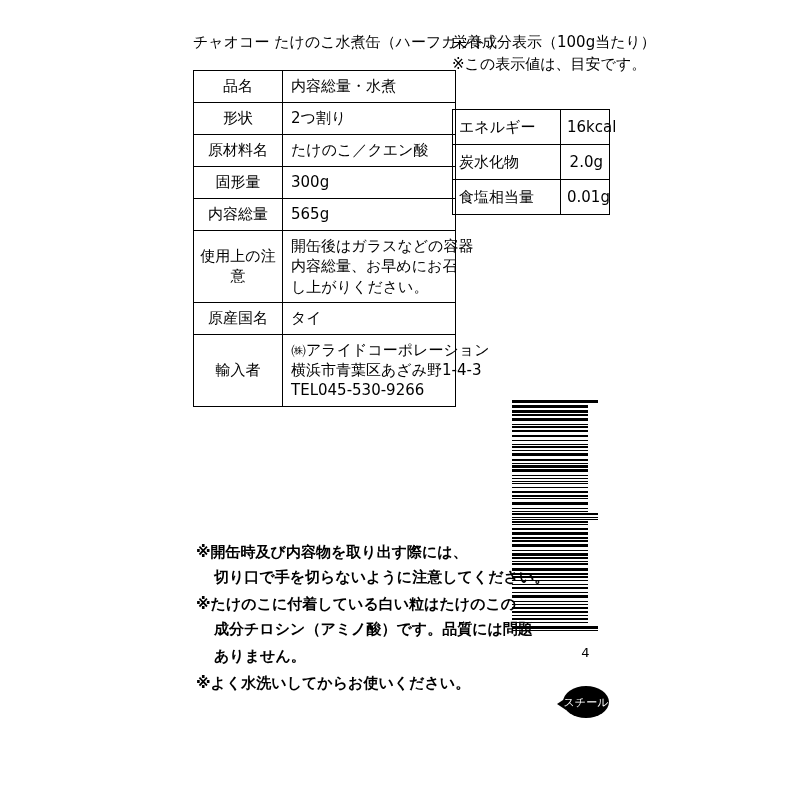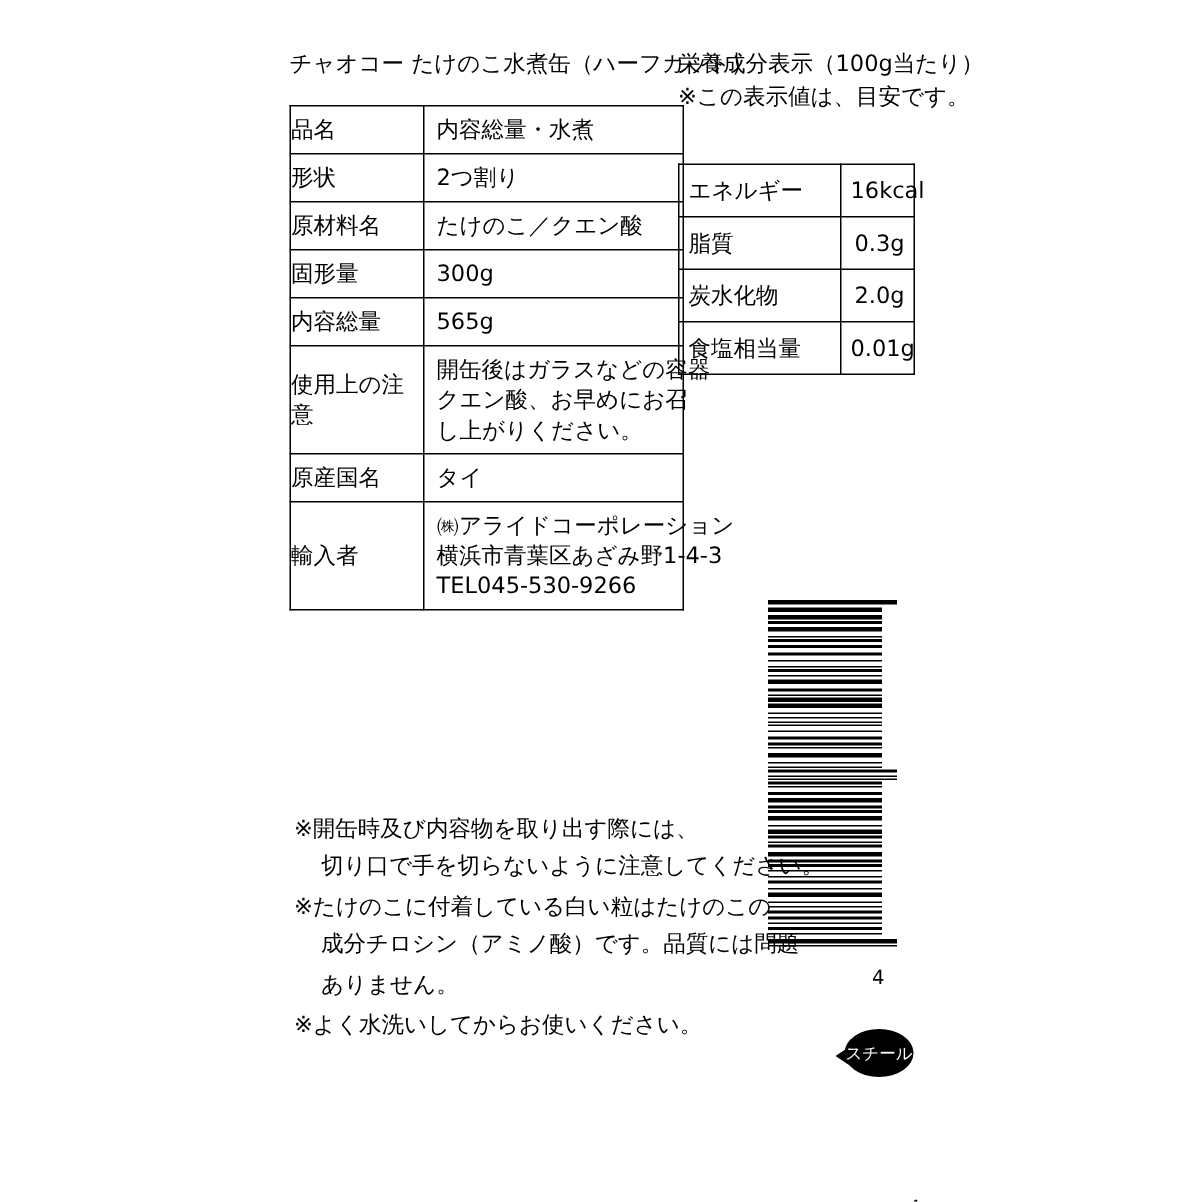--- a/index.html
+++ b/index.html
@@ -58,20 +58,21 @@
     table-layout: fixed;
   }
   .spec-table td {
     border: 1px solid #000000;
     font-size: 15px;
     padding: 0;
     vertical-align: middle;
   }
   .spec-table td.label {
     width: 88px;
+    text-align: center;
     line-height: 1.35;
   }
   .spec-table td.value {
     padding-left: 8px;
     line-height: 1.35;
   }
   .spec-table tr.r1 td { height: 31px; }
   .spec-table tr.r-multi td { height: auto; padding-top: 5px; padding-bottom: 5px; }
   .value-lines div { white-space: nowrap; }
 
@@ -104,20 +105,21 @@
   .notes {
     position: absolute;
     left: 196px;
     top: 545px;
     width: 330px;
     font-size: 15px;
     line-height: 1.0;
   }
   .notes .note {
     margin-bottom: 2px;
+    font-weight: bold;
   }
   .notes .note .l1 { white-space: nowrap; padding-bottom: 10px;}
   .notes .note .l2 { white-space: nowrap; padding-left: 18px; padding-bottom: 10px;}
 
   
   .barcode-wrap {
     position: absolute;
     left: 512px;
     top: 398px;
     width: 86px;
@@ -239,21 +241,21 @@
             <div class="value-lines">
               <div>565g</div>
             </div>
           </td>
         </tr>
         <tr class="r-multi">
           <td class="label">使用上の注意</td>
           <td class="value">
             <div class="value-lines">
               <div>開缶後はガラスなどの容器</div>
-              <div>クエン酸、お早めにお召</div>
+              <div>内容総量、お早めにお召</div>
               <div>し上がりください。</div>
             </div>
           </td>
         </tr>
         <tr class="r1">
           <td class="label">原産国名</td>
           <td class="value">
             <div class="value-lines">
               <div>タイ</div>
             </div>
@@ -270,24 +272,20 @@
           </td>
         </tr>
       </tbody>
   </table>
 
   <table class="nutri-table">
     <tbody id="nutri-body">
         <tr>
           <td class="n-label">エネルギー</td>
           <td class="n-value">16kcal</td>
-        </tr>
-        <tr>
-          <td class="n-label">脂質</td>
-          <td class="n-value">0.3g</td>
         </tr>
         <tr>
           <td class="n-label">炭水化物</td>
           <td class="n-value">2.0g</td>
         </tr>
         <tr>
           <td class="n-label">食塩相当量</td>
           <td class="n-value">0.01g</td>
         </tr>
       </tbody>

